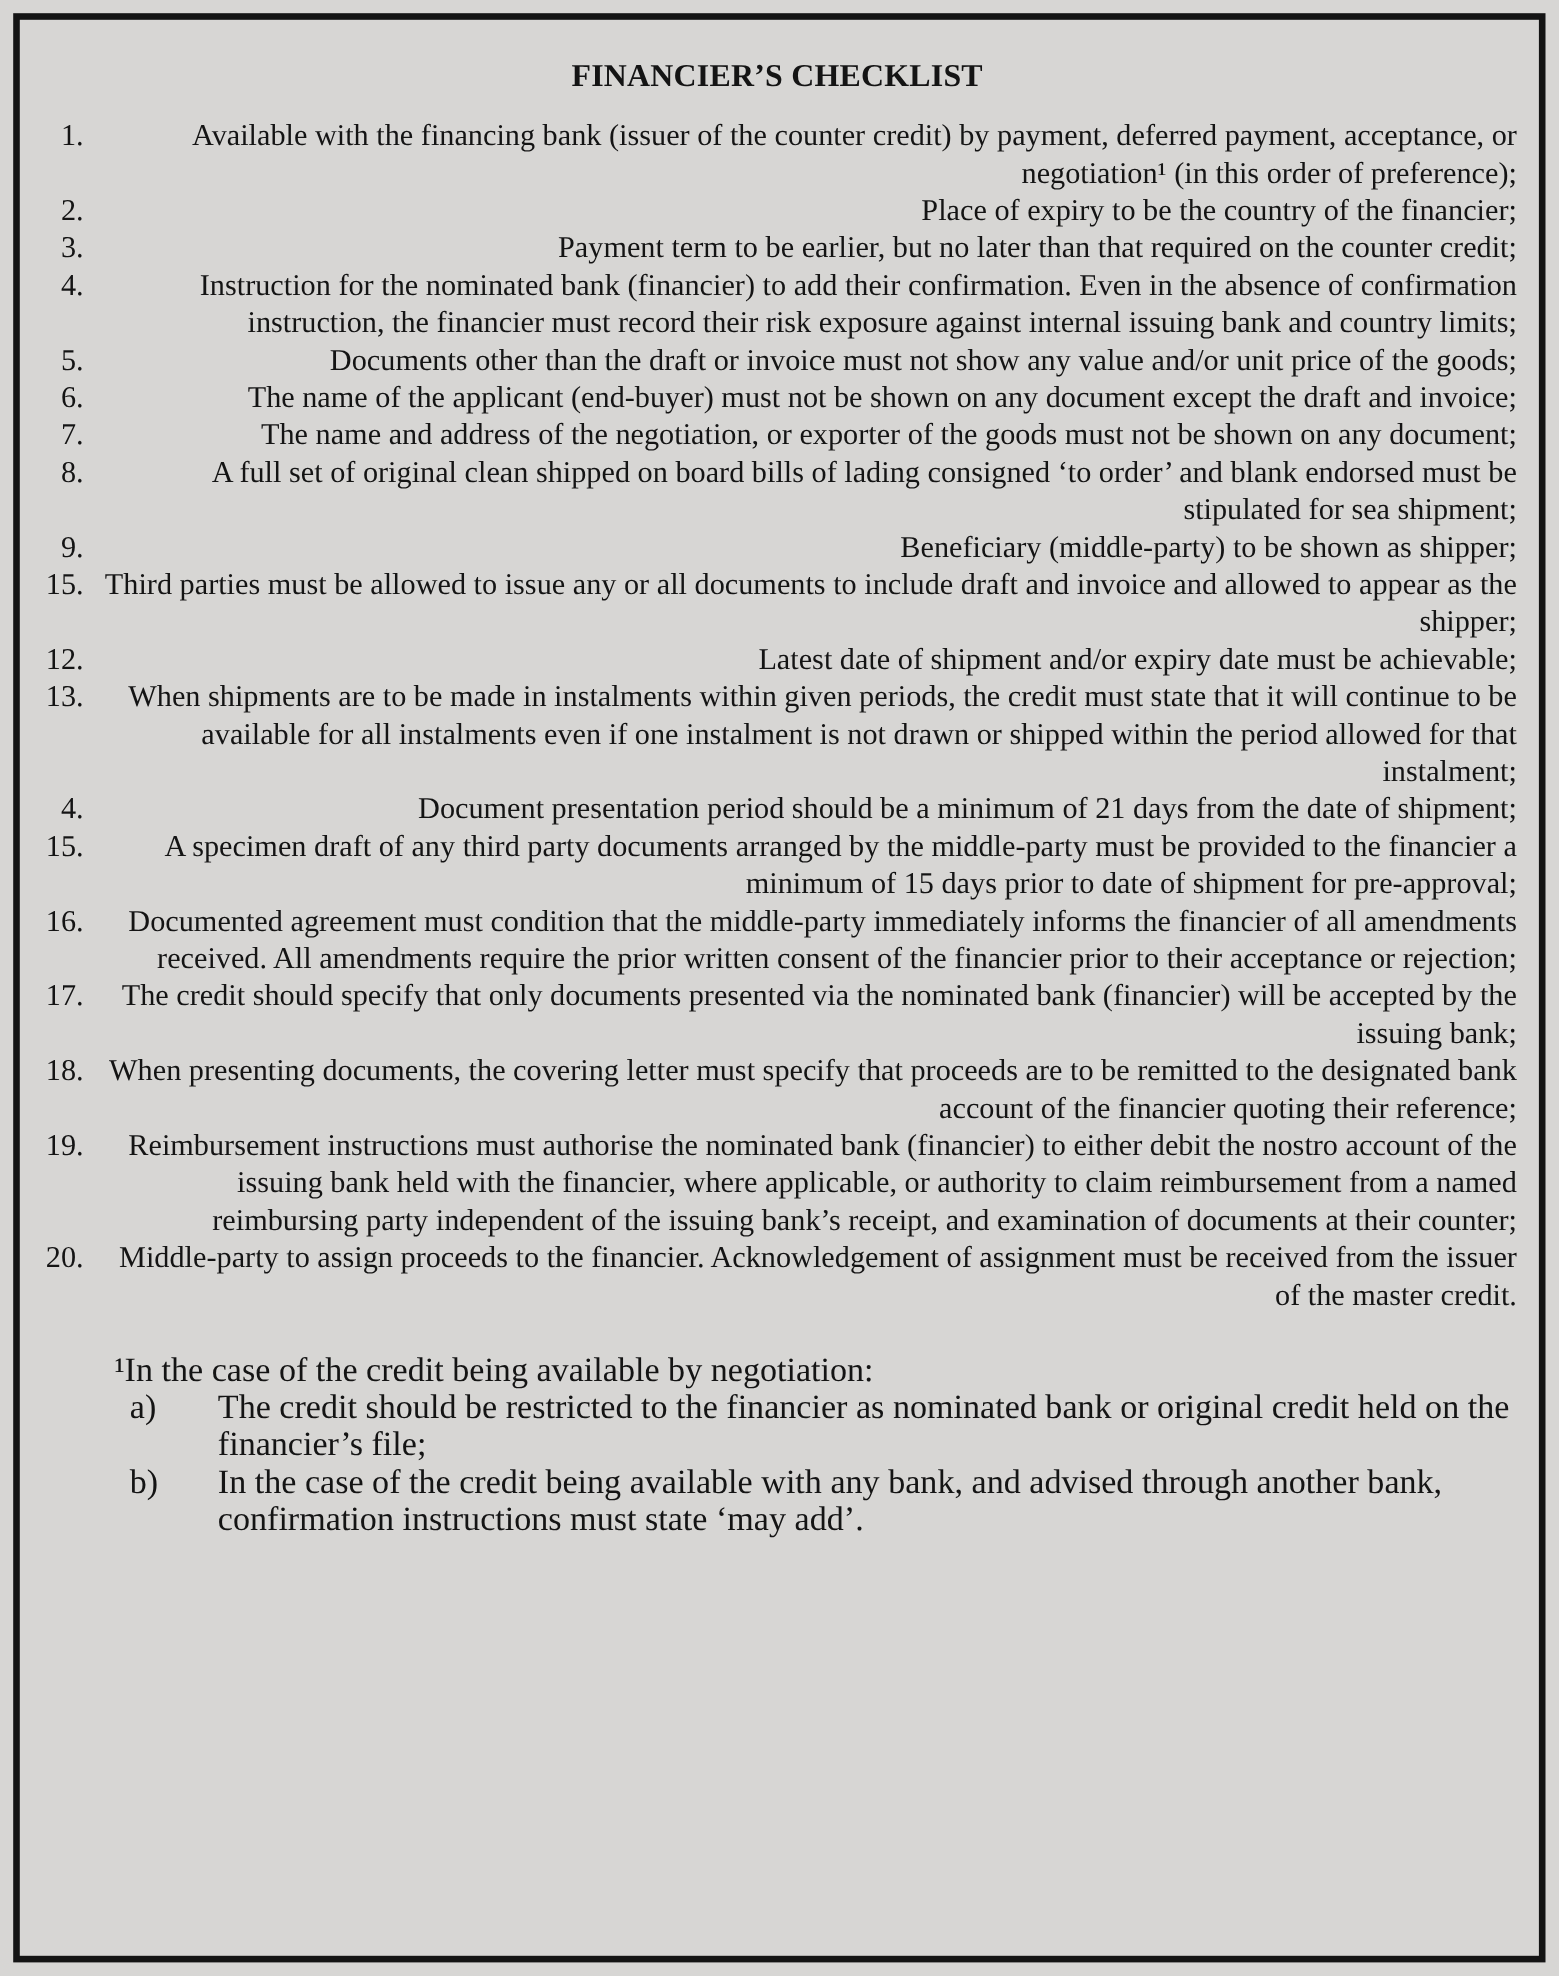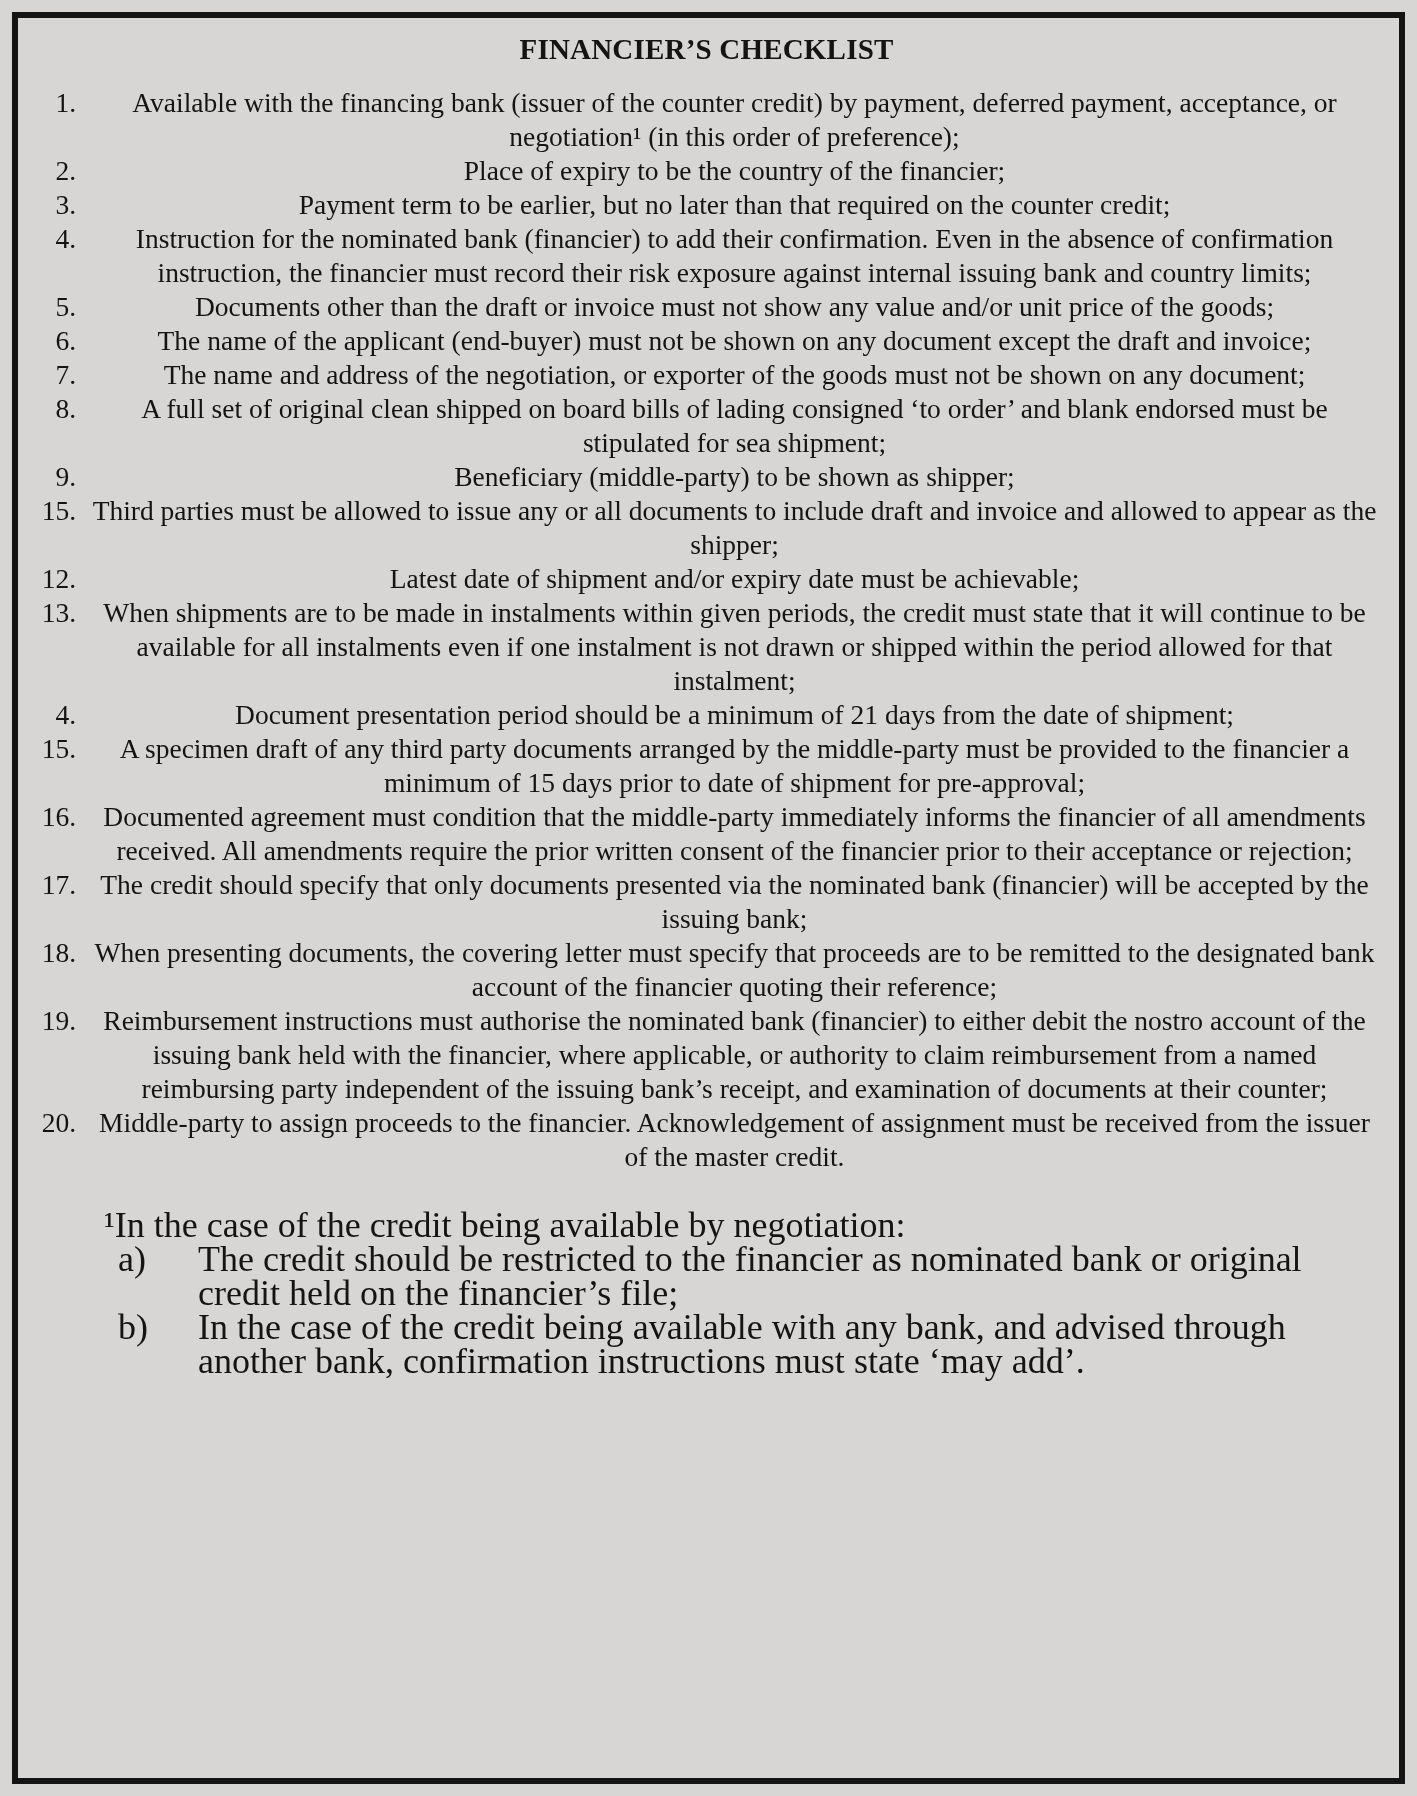--- a/index.html
+++ b/index.html
@@ -11,21 +11,21 @@
     color: #141414;
   }
   .frame {
     position: absolute;
     left: 12px;
     top: 12px;
     width: 1393px;
     height: 1772px;
     border: 6px solid #141414;
     background: #d7d6d4;
-    padding: 12px 20px 20px 16px;
+    padding: 32px 20px 20px 16px;
     overflow: hidden;
   }
   .titles {
     text-align: center;
     font-weight: bold;
     font-size: 29px;
     line-height: 38px;
     letter-spacing: 0.2px;
     margin-bottom: 18px;
   }
@@ -36,26 +36,26 @@
     line-height: 34px;
   }
   .item .num {
     flex: 0 0 56px;
     text-align: right;
     padding-right: 14px;
     white-space: nowrap;
   }
   .item .txt {
     flex: 1 1 auto;
-    text-align: center;
+    text-align: right;
   }
   .footnote {
     margin-top: 34px;
     margin-left: 70px;
-    font-size: 36px;
+    font-size: 31px;
     line-height: 34px;
   }
   .footnote-intro { margin-bottom: 0; }
   .subitem {
     display: flex;
     align-items: flex-start;
     margin-left: 14px;
   }
   .subitem .sublabel {
     flex: 0 0 44px;

